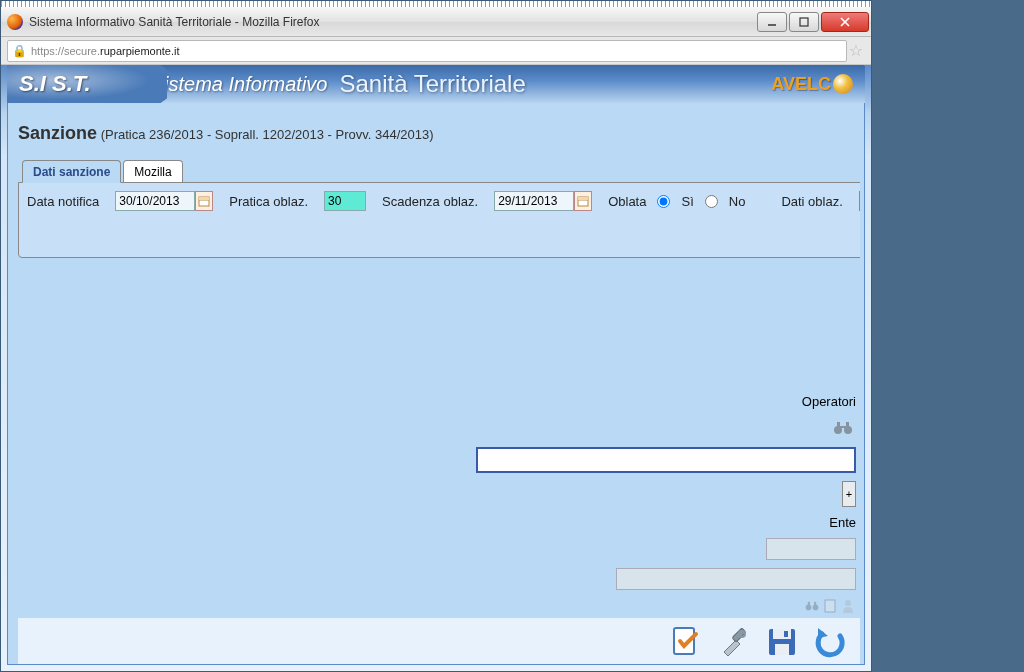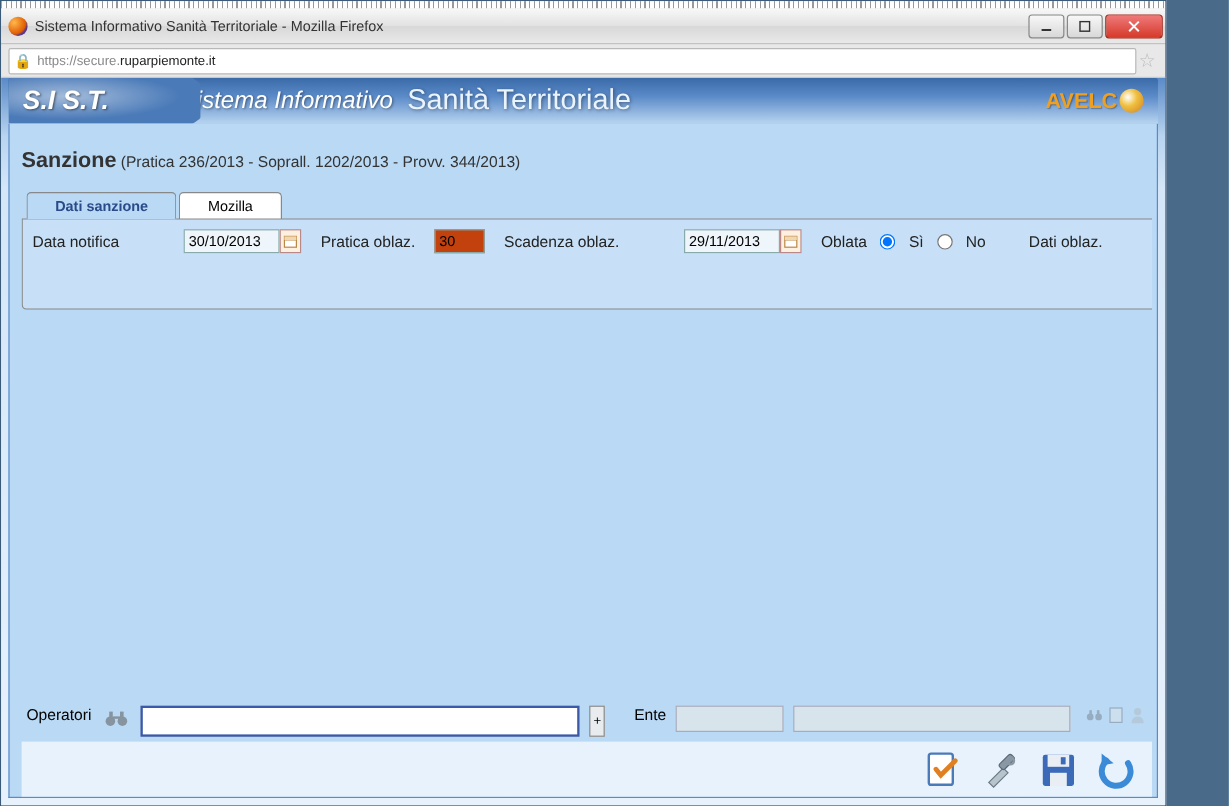--- a/index.html
+++ b/index.html
@@ -1,19 +1,19 @@
 <!DOCTYPE html>
 <html><head>
 <meta charset="utf-8">
 <style>
 * { box-sizing: border-box; margin: 0; padding: 0; font-family: Tahoma, Arial, sans-serif; }
 body { background: #4a6a8a; overflow: hidden; }
 
 
-.win-frame { width: 972px; height: 672px; background: #e8e8e8; border: 1px solid #3a5a7a; box-shadow: inset 0 0 0 1px rgba(255,255,255,0.3); display: flex; flex-direction: column; }
+.win-frame { width: 872px; height: 672px; background: #e8e8e8; border: 1px solid #3a5a7a; box-shadow: inset 0 0 0 1px rgba(255,255,255,0.3); display: flex; flex-direction: column; }
 .title-bar { height: 30px; background: linear-gradient(to bottom, #f8f8f8 0%, #e2e2e2 50%, #d8d8d8 51%, #e8e8e8 100%); display: flex; align-items: center; padding: 0 2px 0 6px; border-bottom: 1px solid #b8b8b8; }
 .title-bar .ff-icon { width: 16px; height: 16px; margin-right: 6px; background: radial-gradient(circle at 30% 30%, #ffb84d, #e05c00 60%, #5b3a8c 70%); border-radius: 50%; position: relative; }
 .title-bar .title-text { font-size: 12px; color: #333; flex: 1; }
 .win-btns { display: flex; gap: 0; margin-left: auto; }
 .win-btn { width: 30px; height: 20px; border: 1px solid #888; border-radius: 3px; margin-left: 2px; background: linear-gradient(#f8f8f8,#d8d8d8); display:flex; align-items:center; justify-content:center; font-size:10px; cursor:pointer; }
 .win-btn.close { width: 48px; background: linear-gradient(#ef7a7a,#d63a2a); color:#fff; border-color:#a02a1a; }
 .win-btn svg { width: 10px; height: 10px; }
 
 .url-bar { height: 28px; background: #e8e8e8; display:flex; align-items:center; padding: 0 6px; border-bottom: 1px solid #c8c8c8; }
 .url-box { flex:1; height:22px; background:#fff; border:1px solid #b8b8b8; border-radius:2px; display:flex; align-items:center; padding:0 4px; font-size:11px; color:#888; overflow:hidden; white-space:nowrap; }
@@ -33,42 +33,42 @@
 .avelco .globe { display:inline-block; width:20px; height:20px; border-radius:50%; background: radial-gradient(circle at 35% 35%, #fff, #f0c040 40%, #d08020); margin-left:2px; }
 
 .content-frame { flex:1; background:#b9d9f4; border:1px solid #5a8ac8; border-top:none; padding: 8px 4px 0 10px; display:flex; flex-direction:column; overflow:hidden; }
 
 .page-title { font-size:13px; color:#333; padding: 12px 0 16px; }
 .page-title b { font-size:18px; }
 
 .tab-area { flex:1; display:flex; position:relative; overflow:hidden; }
 .left-col { flex:1; display:flex; flex-direction:column; }
 .tabs { display:flex; gap:2px; margin-left:4px; }
-.tab { padding: 4px 23px 3px; font-size:12px; background:#fff; border:1px solid #888; border-bottom:none; border-radius:4px 4px 0 0; cursor:pointer; }
+.tab { padding: 4px 10px 3px; font-size:12px; background:#fff; border:1px solid #888; border-bottom:none; border-radius:4px 4px 0 0; cursor:pointer; }
 .tab.active { background:#b9d9f4; font-weight:bold; color:#2a4a8a; border-bottom:1px solid #b9d9f4; position:relative; z-index:2; }
 
 .panel { flex:1; border:1px solid #888; background:#c7e0f7; margin-top:-1px; padding: 8px 8px; border-radius:0 4px 4px 4px; height: 76px; flex: 0 0 auto; }
 .panel-row { display:flex; gap:16px; align-items:center; font-size:13px; color:#222; }
 .panel-row label { white-space:nowrap; }
-.date-field { display:inline-flex; align-items:flex-end;margin-left:38px; }
+.date-field { display:inline-flex; align-items:flex-end; }
 .date-field input { width:80px; height:20px; font-size:12px; padding: 1px 3px; background:#eef5fb; border:1px solid #8aa; }
 .date-field.white input { background:#fff; width: 92px; border:1px solid #888; }
 .date-field .cal-icon, .cal-icon { width:18px; height:20px; border:1px solid #b88; background:#fdf0e0; display:inline-flex; align-items:center; justify-content:center; cursor:pointer; }
 .cal-icon svg { width:12px; height:12px; }
-.small-input { width:42px; height:20px; font-size:12px; padding:1px 3px; background:#c2410c; border:1px solid #8aa; }
+.small-input { width:42px; height:20px; font-size:12px; padding:1px 3px; background:#5eead4; border:1px solid #8aa; }
 .radio-group { display:inline-flex; gap:11px; align-items:center; font-size:13px; }
 
 .empty-area { flex:1; }
 .scroll-strip { width:18px; background:#e8ecef; border:1px solid #b8c0c8; display:flex; flex-direction:column; margin-left:2px; }
 .scroll-btn { height:18px; background:linear-gradient(#fff,#dde4ea); border-bottom:1px solid #b8c0c8; display:flex; align-items:center;justify-content:center; cursor:pointer; color:#556; }
 .scroll-thumb { height:24px; background:linear-gradient(#f4f7fa,#d4dde4); border:1px solid #aab4bc; border-radius:2px; margin:0 1px; cursor:pointer; }
 .scroll-track { flex:1; }
 .scroll-btn.bottom { border-top:1px solid #b8c0c8; border-bottom:none; }
 
-.footer-bar { background:#b9d9f4; padding: 8px 4px 4px; display:flex; align-items:flex-start; gap:8px; font-size:13px; }
+.footer-bar { background:#b9d9f4; padding: 8px 4px 4px; display:flex; align-items:flex-end; gap:8px; font-size:13px;flex-direction:column; }
 .footer-bar .binoc { width:26px; height:22px; display:flex; align-items:center; justify-content:center; cursor:pointer; opacity:0.6; }
 .footer-bar input.long { width: 380px; height:26px; border:2px solid #3a5aa8; background:#fff; padding:2px 4px; font-size:12px; }
 .footer-bar input.long.resize { background:#fff; }
 .footer-bar .plus-btn { width:14px; height:26px; border:1px solid #888; background:#e8ecef; display:flex; align-items:center; justify-content:center; cursor:pointer; font-size:11px; }
 .footer-bar input.grey { width:90px; height:22px; background:#d8e4ec; border:1px solid #aab; }
 .footer-bar input.grey.wide { width:240px; }
 .footer-bar .mini-icons { display:flex; gap:2px; margin-left:4px; }
 .footer-bar .mini-icons span { width:16px; height:16px; opacity:0.55; cursor:pointer; display:inline-flex; align-items:center; justify-content:center; }
 
 .action-bar { padding: 6px 12px 4px; display:flex; justify-content:flex-end; gap:12px; background:#e8f2fc; }

